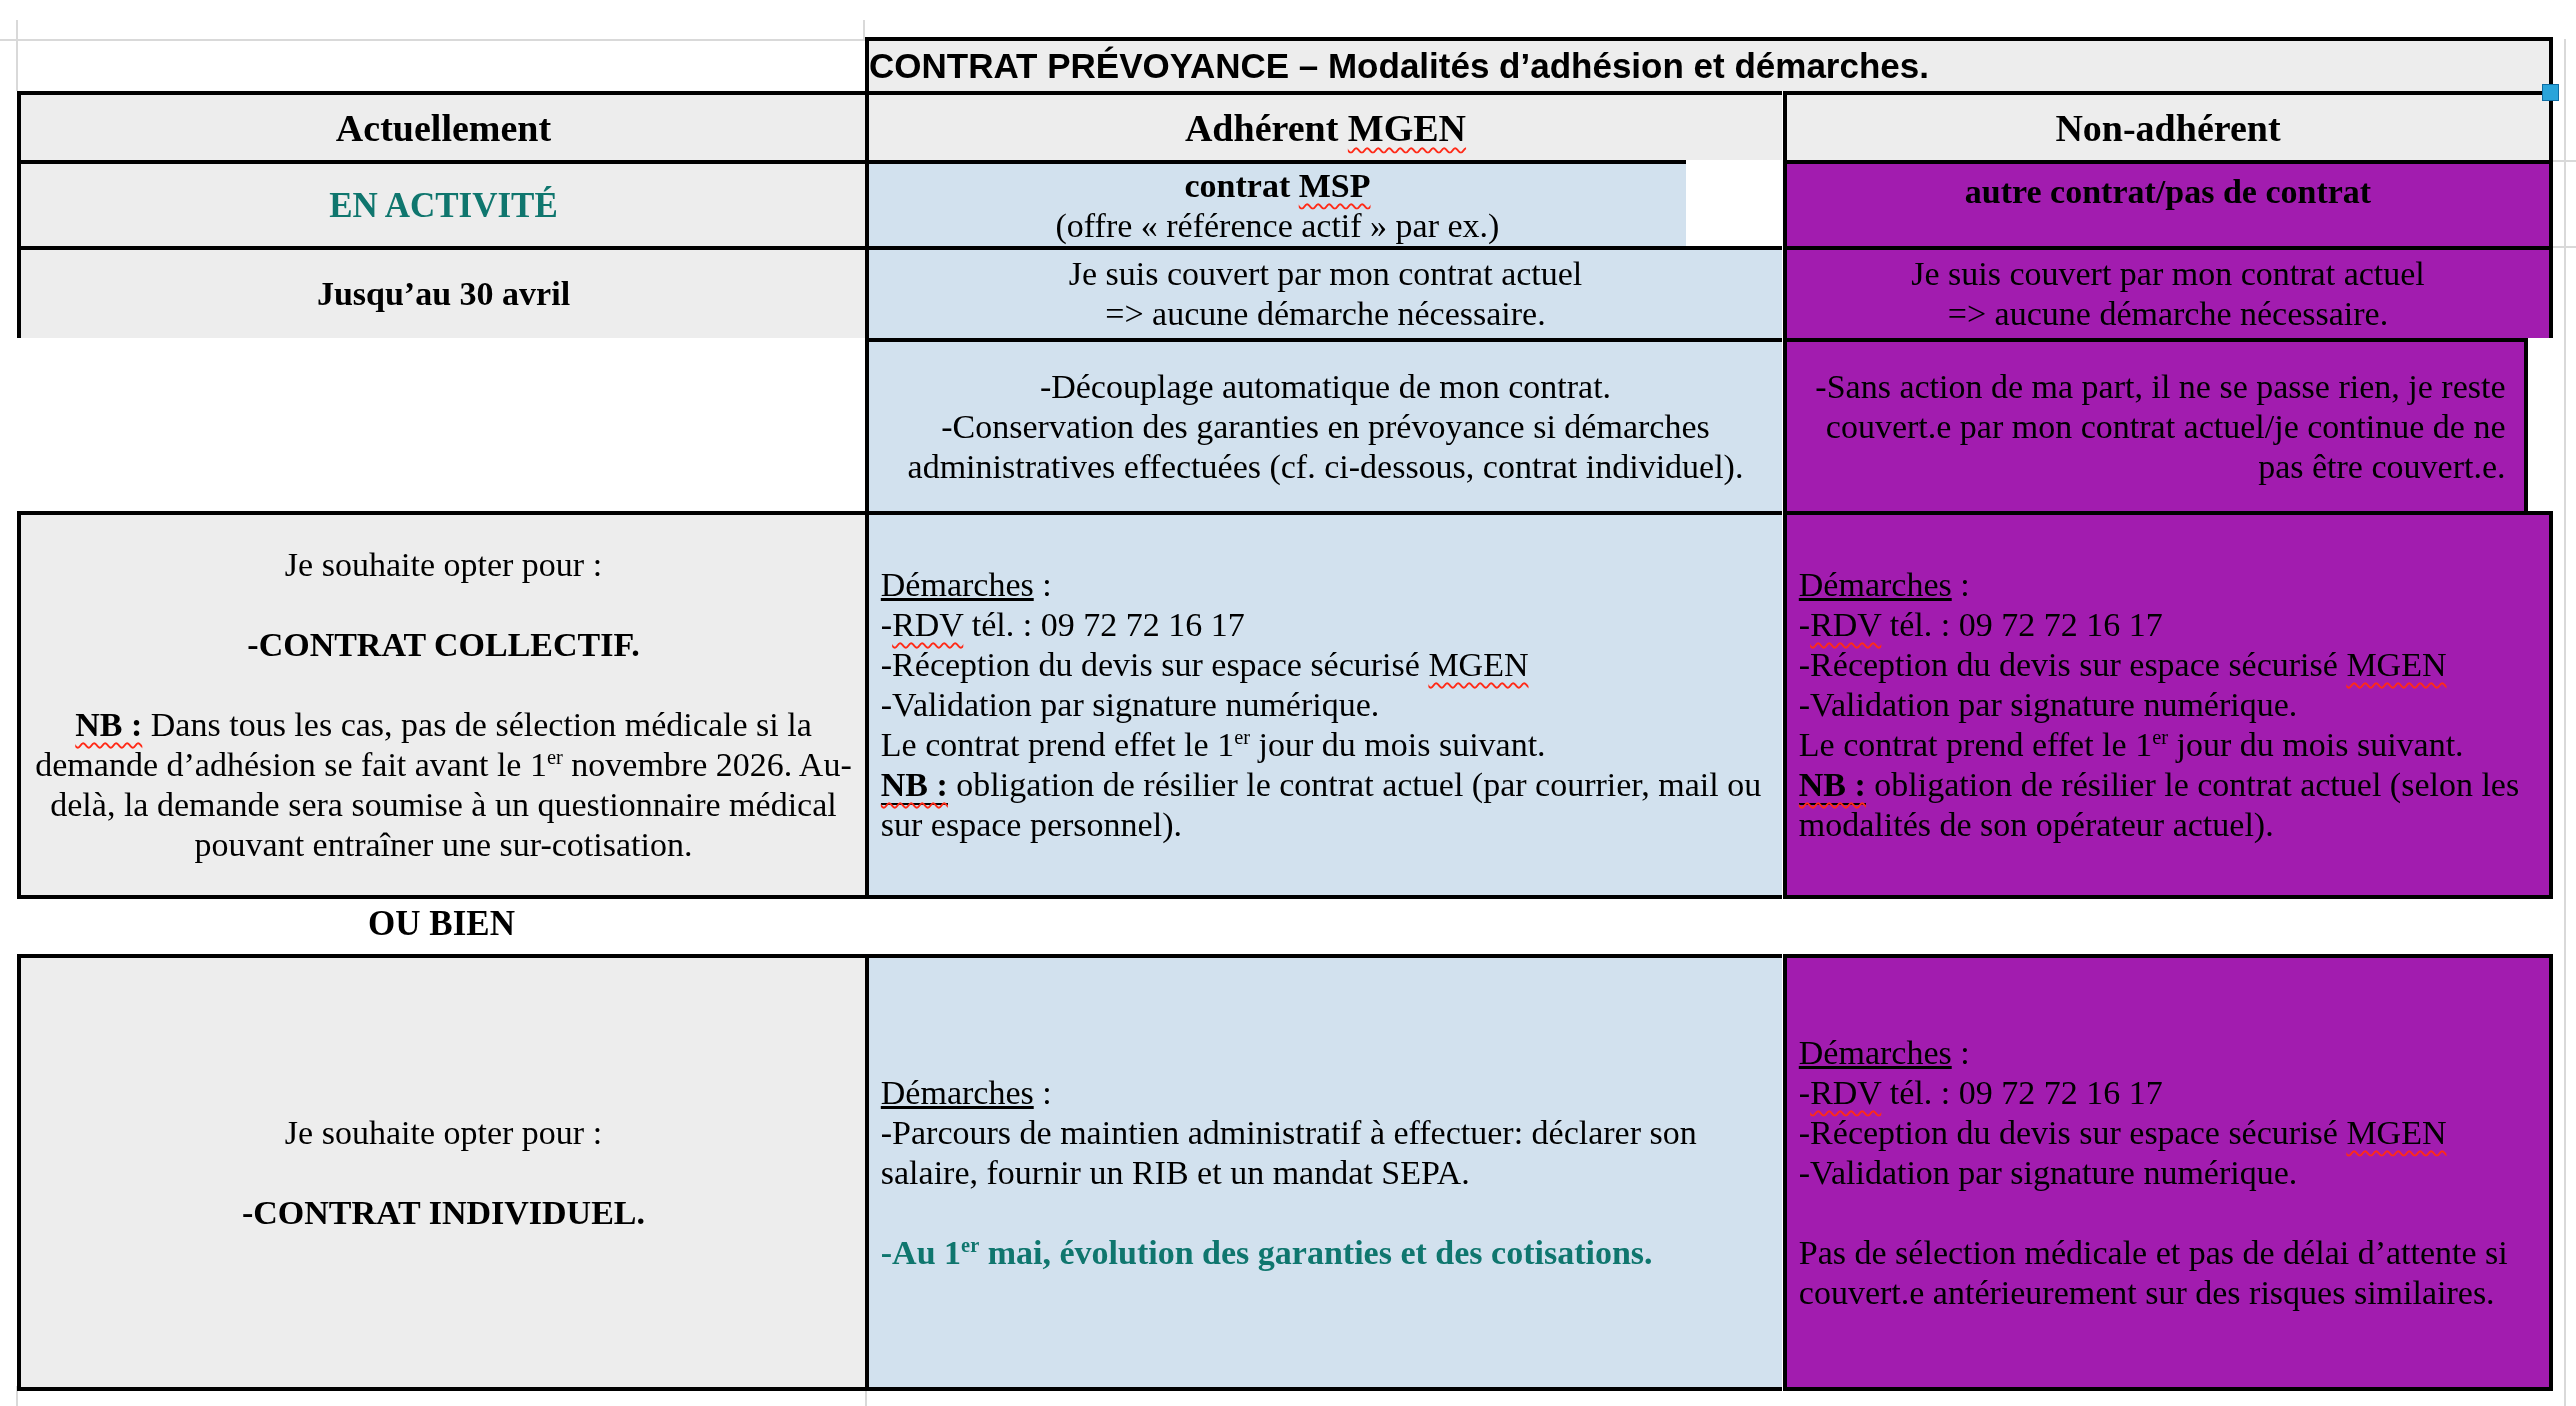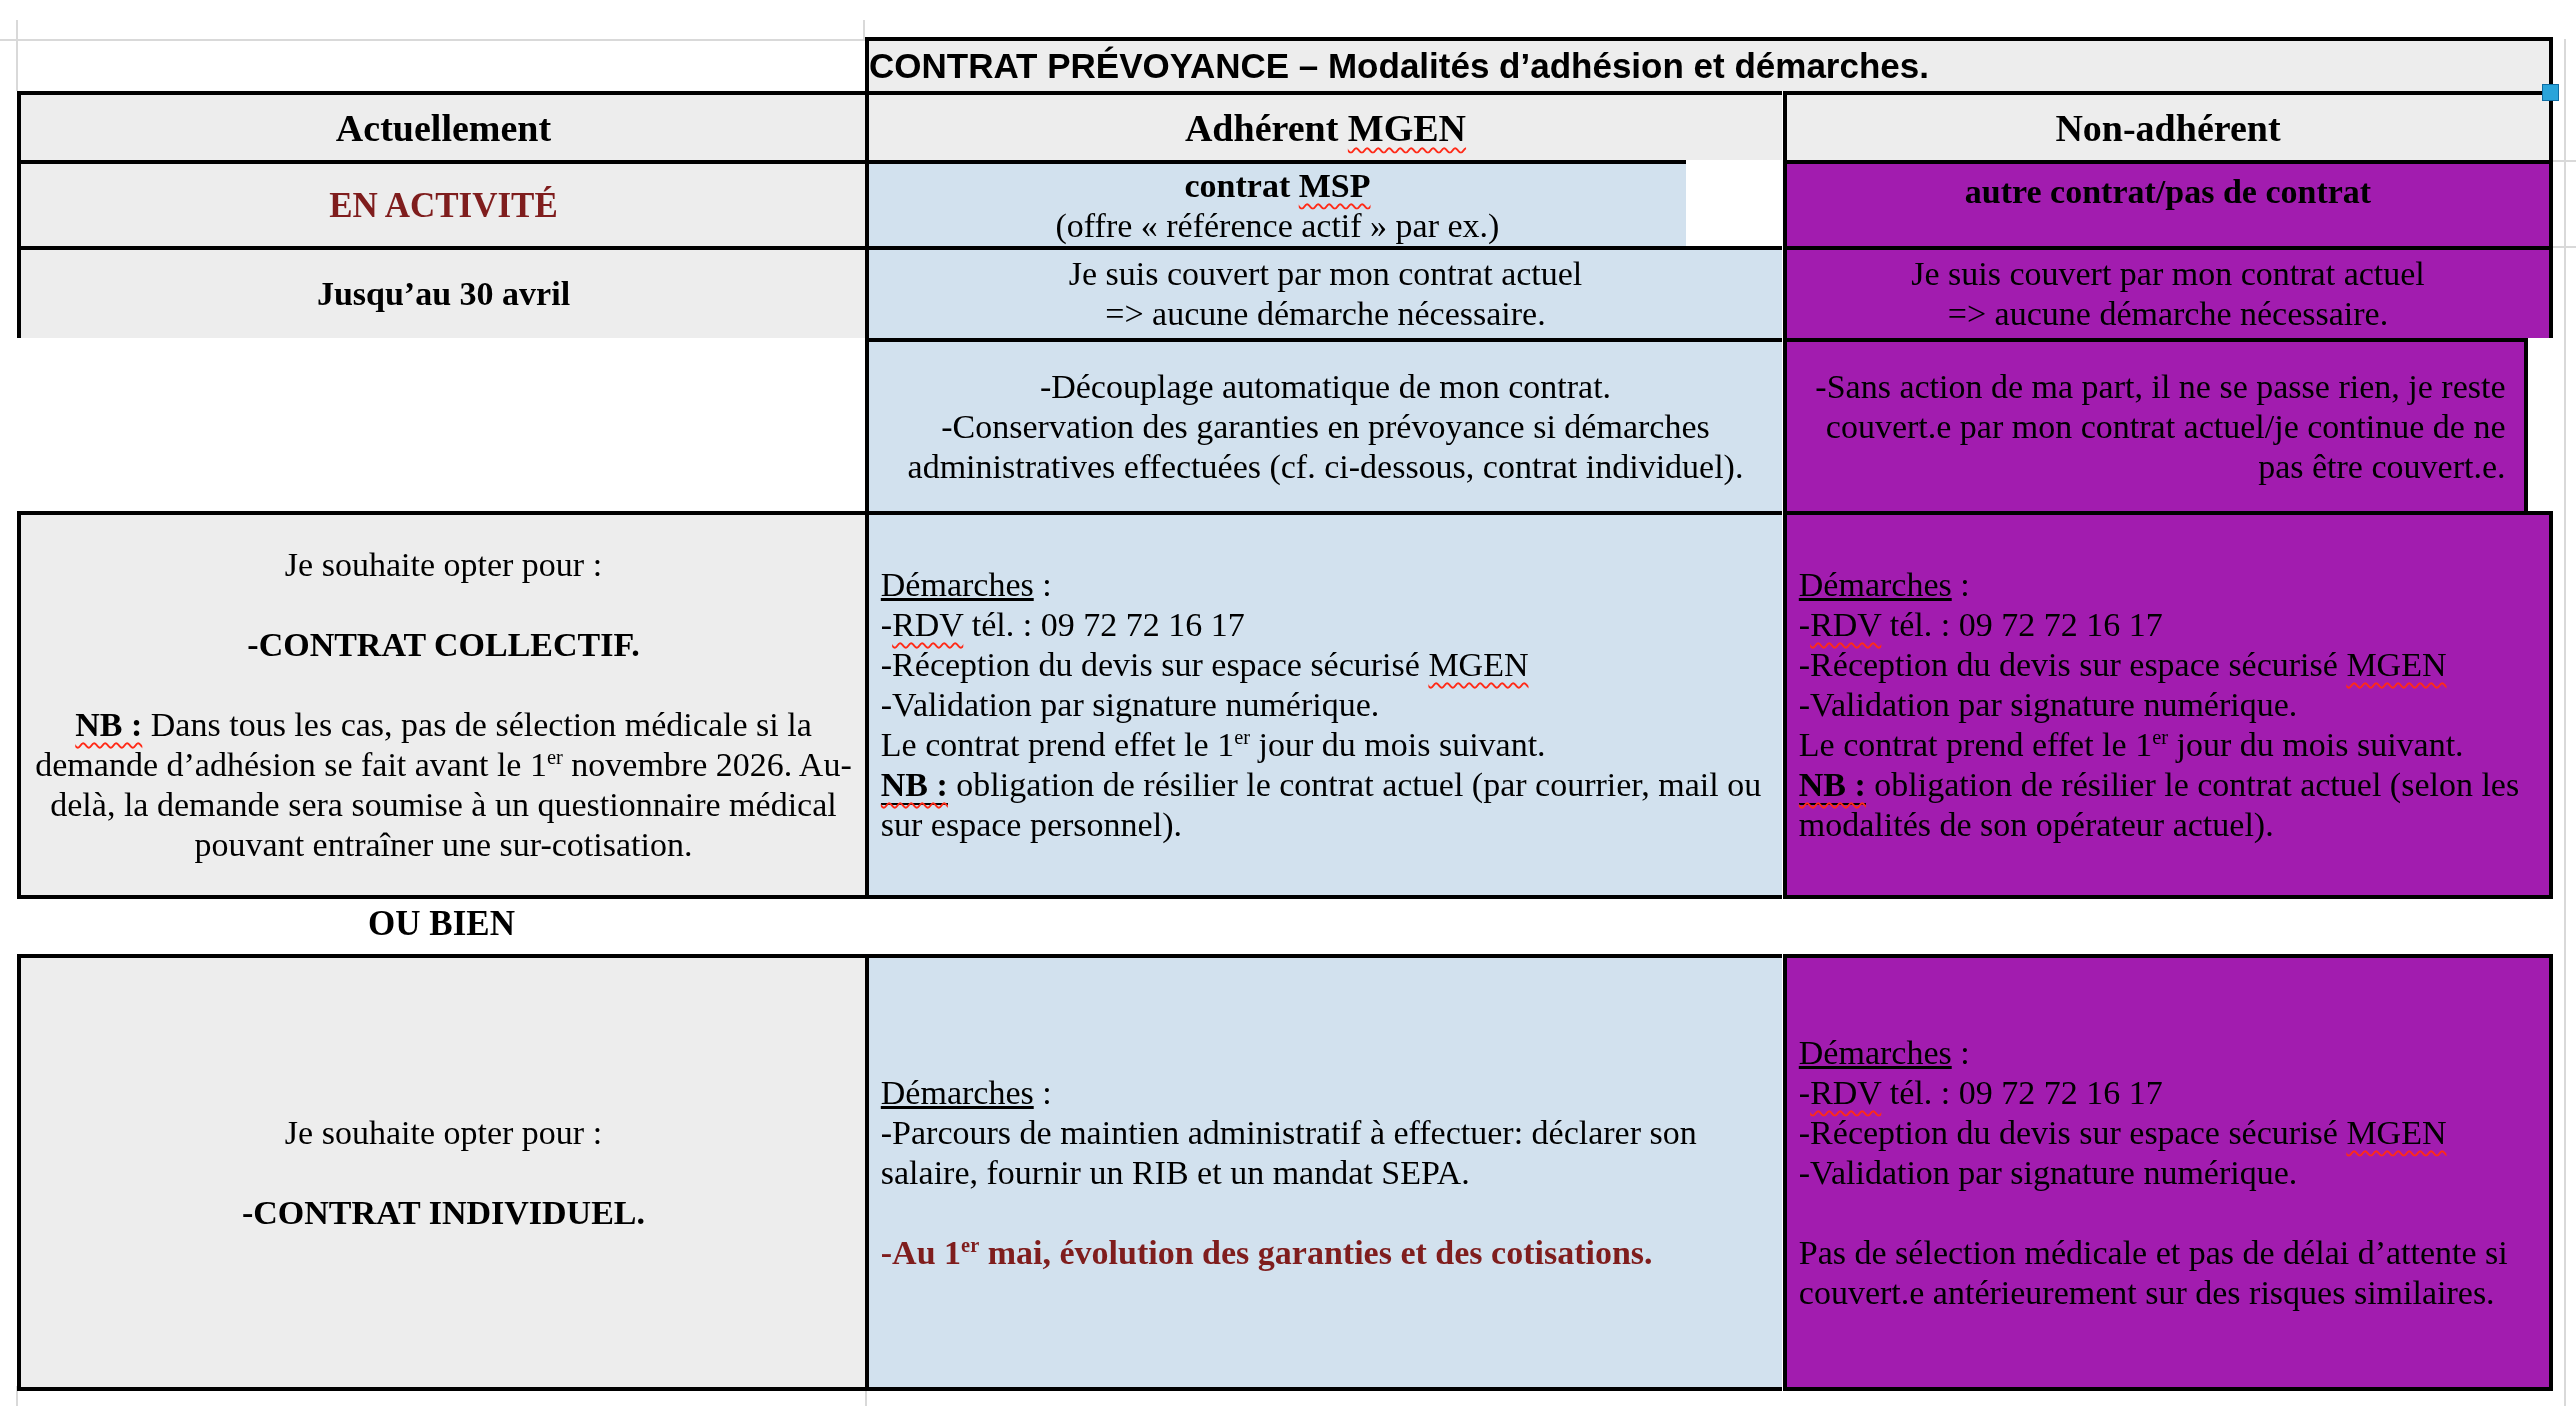--- a/index.html
+++ b/index.html
@@ -19,21 +19,21 @@
   .padh{padding:0 18.5px;}
   .topal{justify-content:flex-start;padding-top:8.4px;}
 
   .title-cell{font-family:"Liberation Sans",sans-serif;font-weight:bold;font-size:35px;text-align:left;}
   .hdr{font-weight:bold;font-size:38px;}
   .between-label{position:absolute;left:17px;top:896px;width:849px;height:55px;
         display:flex;align-items:center;justify-content:center;font-weight:bold;font-size:35px;}
 
   
   .b{font-weight:bold;}
-  .red{color:#7f1d1d;}
+  .red{color:#0f766e;}
   .u{text-decoration:underline;text-decoration-thickness:2.5px;}
   .w{text-decoration-line:underline;text-decoration-style:wavy;text-decoration-color:#ff2a17;
      text-decoration-thickness:1.7px;text-underline-offset:5.9px;}
   .uw{border-bottom:2.5px solid #000;text-decoration-line:underline;text-decoration-style:wavy;
       text-decoration-color:#ff2a17;text-decoration-thickness:1.7px;text-underline-offset:5.9px;}
   sup{font-size:60%;vertical-align:super;line-height:0;}
   .para{min-height:40px;}
 
   
   .gridline{position:absolute;background:#d9d9d9;}

